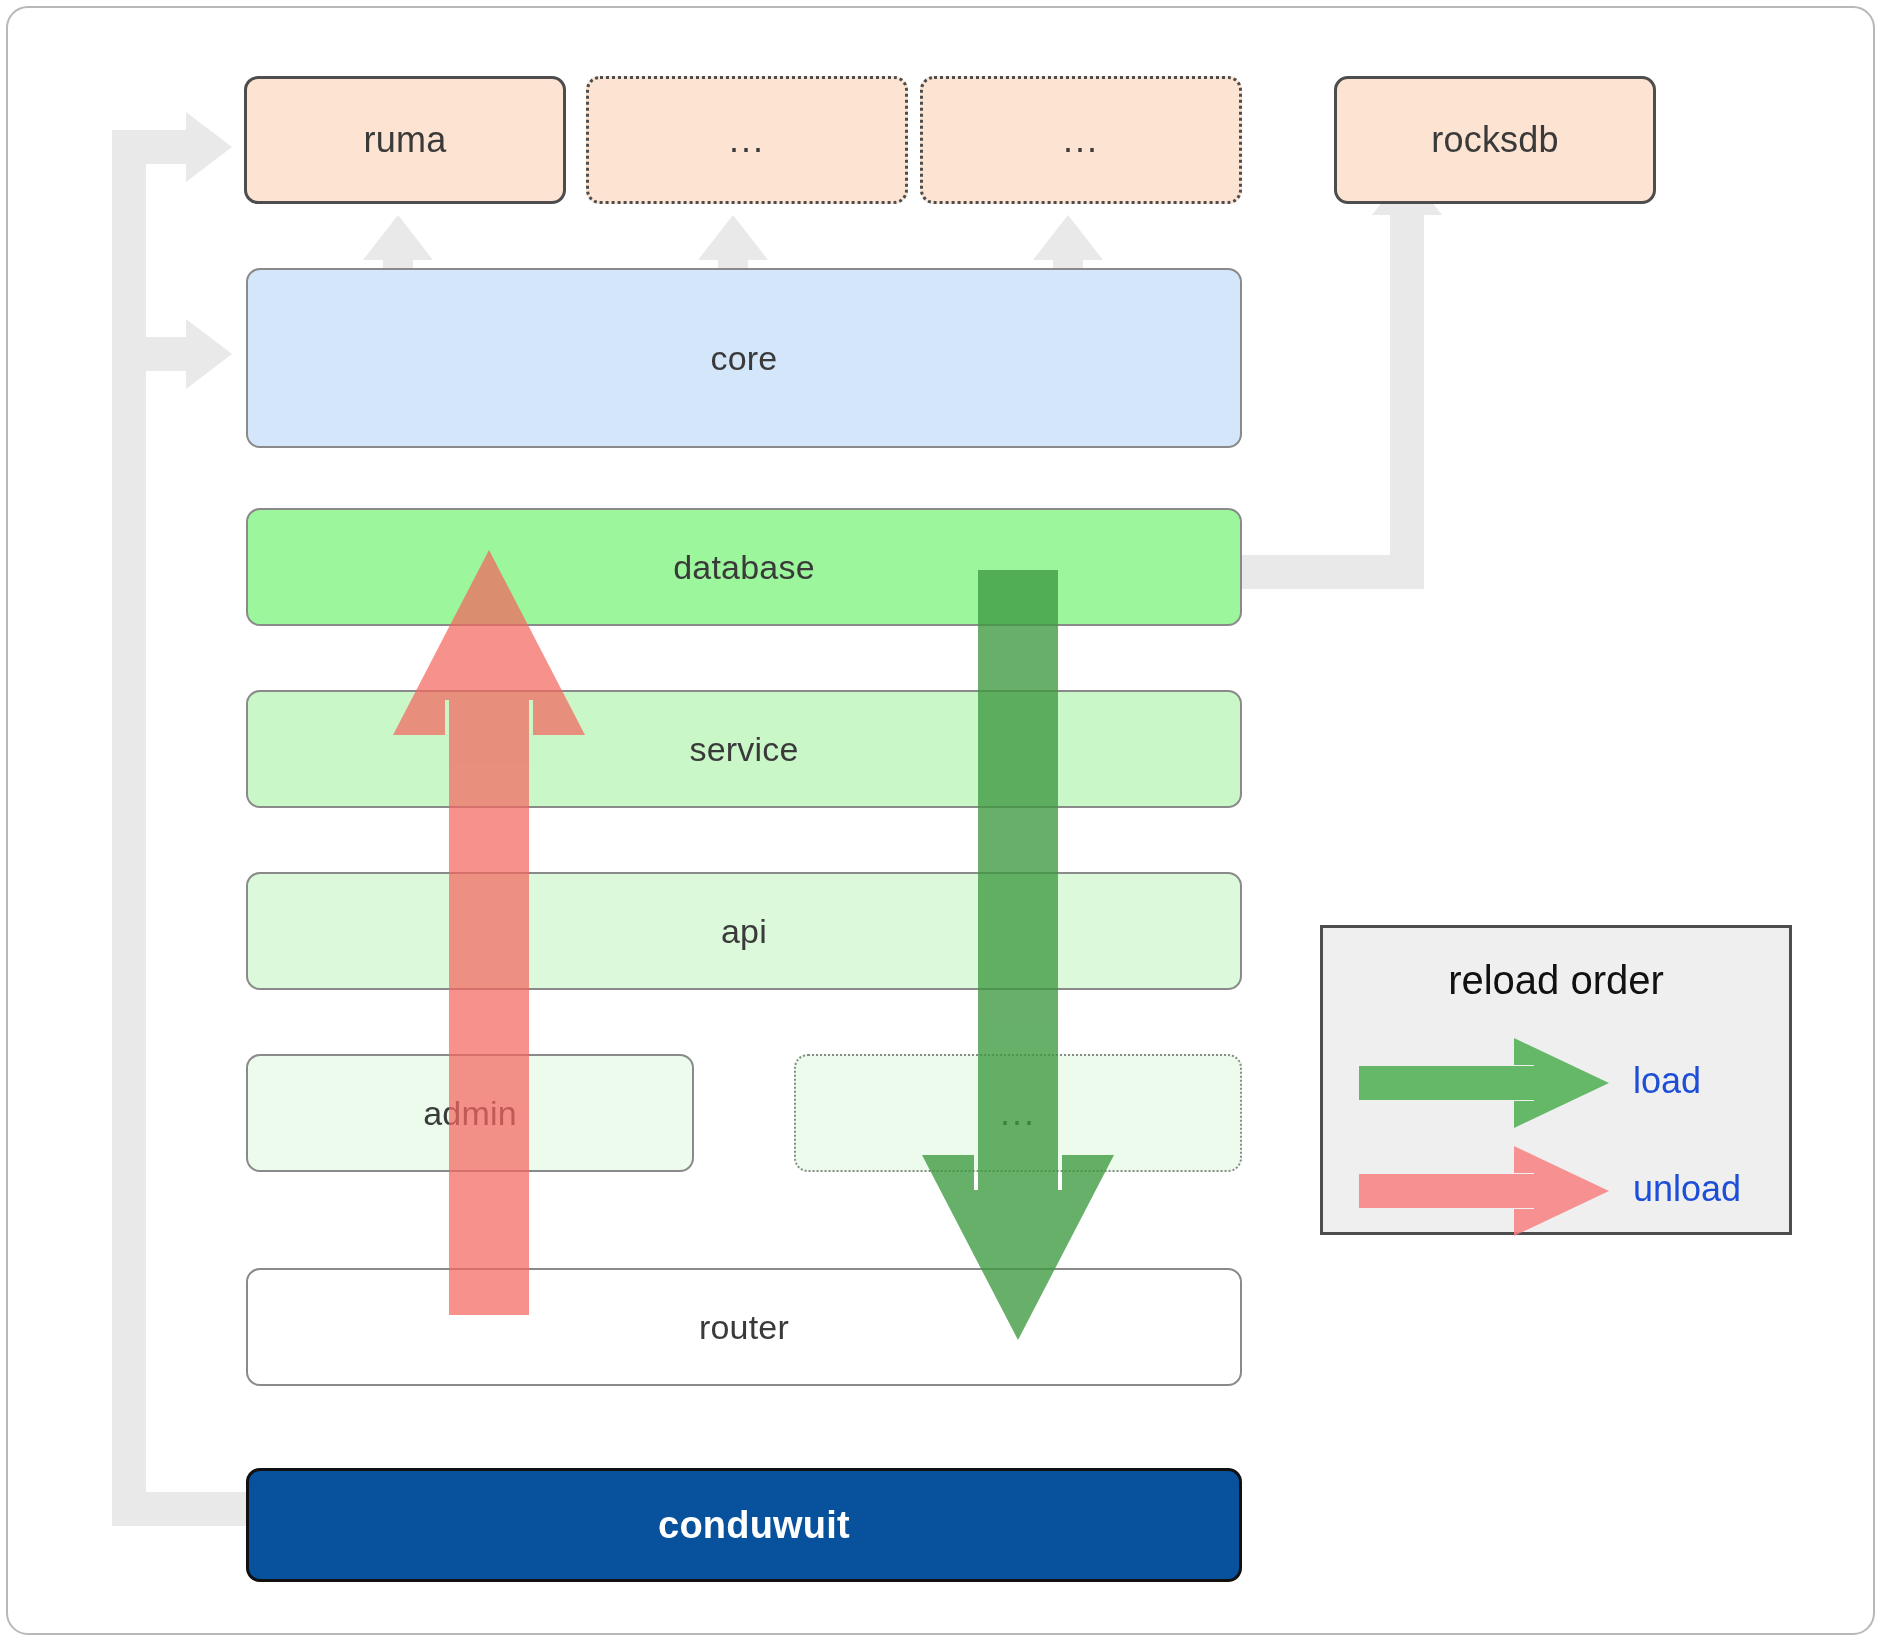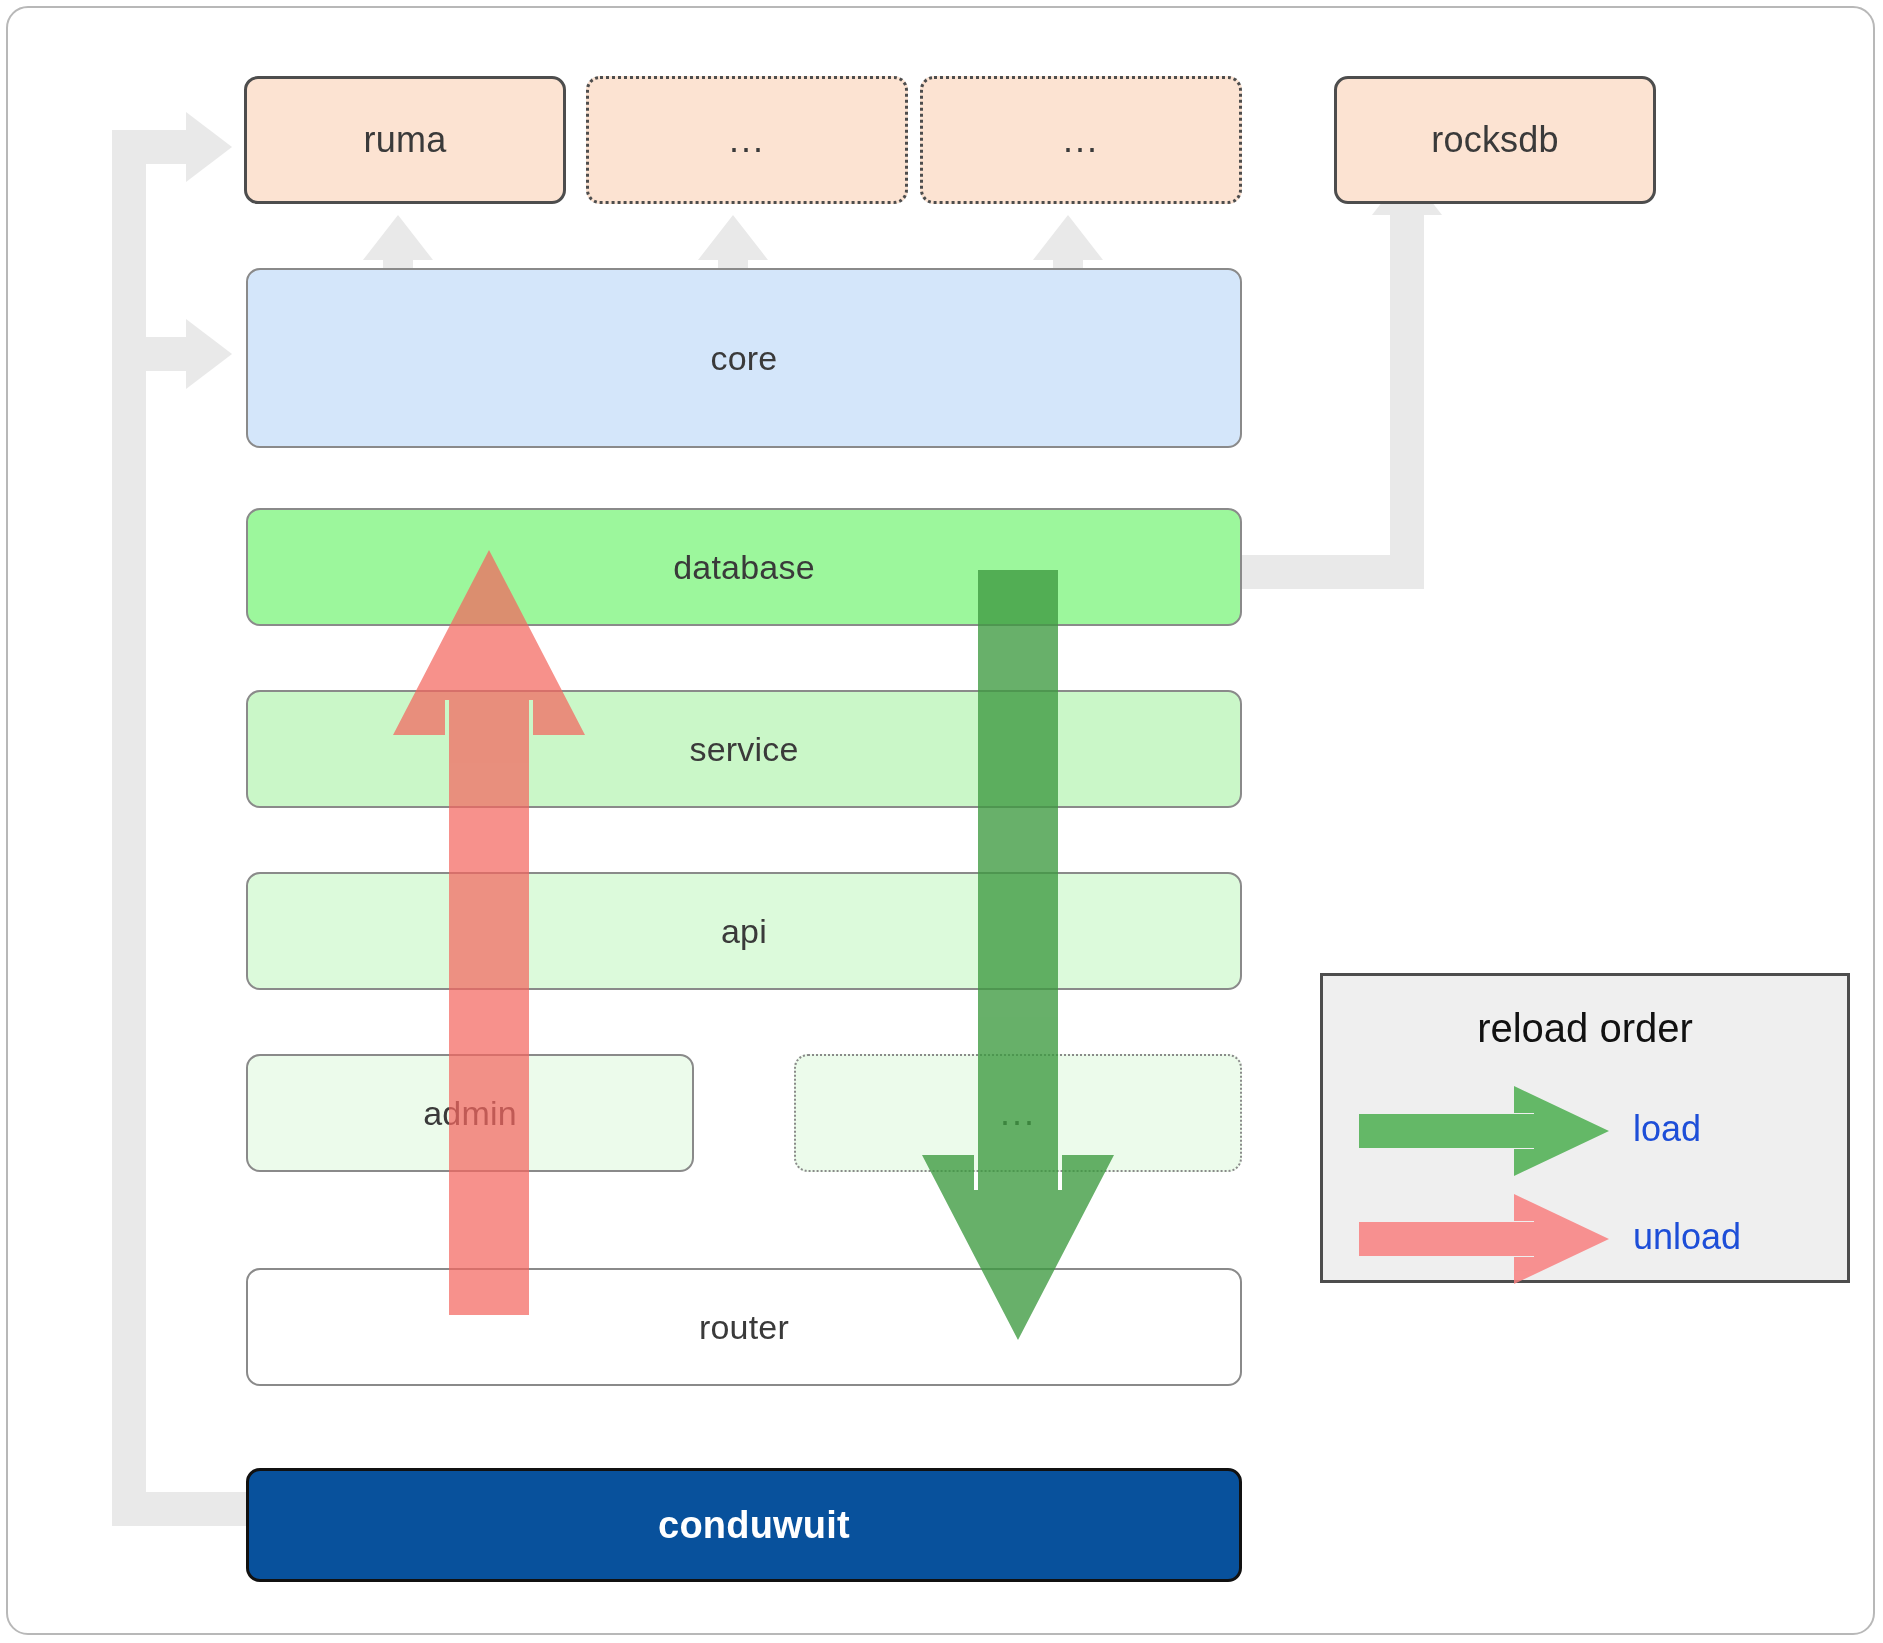--- a/index.html
+++ b/index.html
@@ -55,25 +55,24 @@
   .ellipsis{font-size:36px;letter-spacing:2px;}
 
   
   #wires{position:absolute;left:0;top:0;width:1883px;height:1643px;pointer-events:none;}
   #flowarrows{position:absolute;left:0;top:0;width:1883px;height:1643px;pointer-events:none;}
 
   
   #legend{
     position:absolute;
     left:1320px;top:925px;
-    width:530px;height:310px;
+    width:472px;height:310px;
     background:#efefef;
     border:3px solid #4d4d4d;
     box-sizing:border-box;
-    margin-top:48px;
   }
   #legend-title{
     position:absolute;left:0;top:30px;width:100%;
     text-align:center;font-size:40px;color:#111;
   }
   .legend-label{
     position:absolute;font-size:36px;color:#1d4ed8;
   }
 </style>
 </head>

